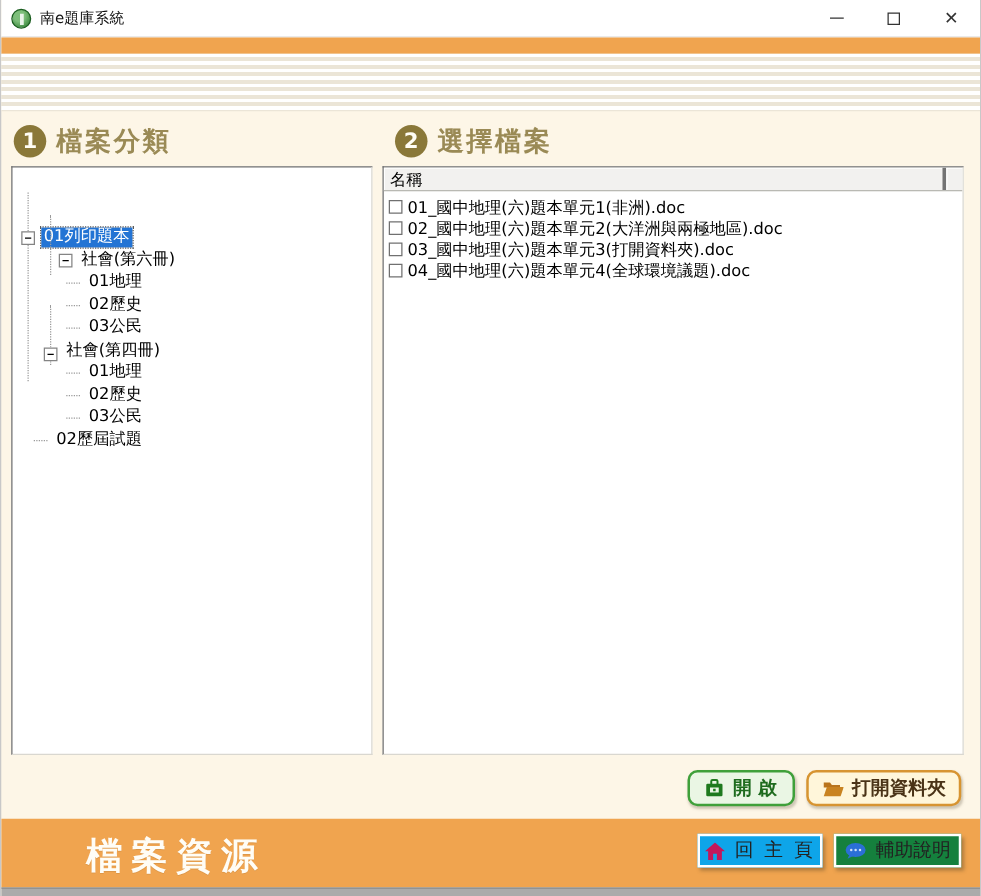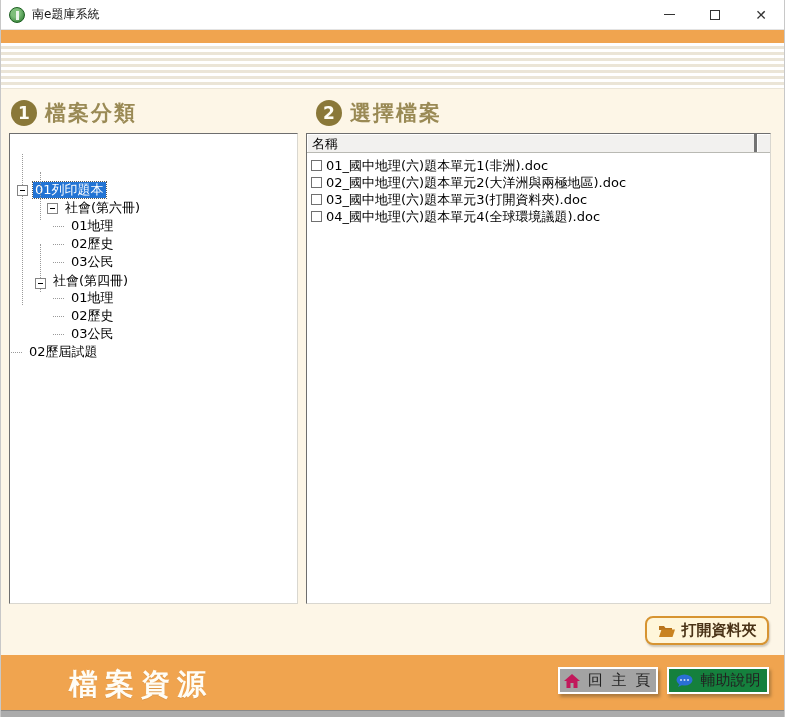--- a/index.html
+++ b/index.html
@@ -58,21 +58,21 @@
   .btn { display:flex; align-items:center; justify-content:center; gap:7px; height:29px; border-radius:8px; font-size:15px; font-weight:bold; cursor:pointer; box-shadow:1px 2px 2px rgba(120,110,90,.35); }
   .btn-open { width:86px; background:#EAF6E4; border:2px solid #3FA03A; color:#1E6B1E; }
   .btn-folder { width:124px; background:#FFF6DA; border:2px solid #D79431; color:#4A3317; }
   .icon-svg { display:block; }
 
   
   .footer { position:absolute; top:655px; left:0; width:100%; height:55px; background:#F0A44F; }
   .footer-title { position:absolute; left:68px; top:10px; font-size:29px; font-weight:bold; color:#FFFDF6; letter-spacing:7px; text-shadow:0 1px 0 rgba(0,0,0,.08); }
   .footer-btns { position:absolute; right:15px; top:12px; display:flex; gap:9px; }
   .fbtn { display:flex; align-items:center; justify-content:center; gap:8px; height:27px; border:2px solid #FFFFFF; font-size:15px; color:#222; cursor:pointer; box-shadow:2px 3px 3px rgba(90,70,40,.45); }
-  .fbtn-home { width:100px; background:#a3a3a3; letter-spacing:2px; }
+  .fbtn-home { width:100px; background:#0ea5e9; letter-spacing:2px; }
   .fbtn-help { width:102px; background:#15803d;font-family:Liberation Serif, serif; }
 
   .bottom-strip { position:absolute; top:710px; left:0; width:100%; height:7px; background:#ABABAB; border-top:1px solid #8A8A8A; }
 </style>
 </head>
 <body>
 
 <div class="window">
 
   <div class="titlebar">
@@ -146,21 +146,21 @@
         <div class="tree-row" style="padding-left: 43px;">
 
     <span class="dash"></span>
     <span class="tree-label">02歷史</span>
   </div>
         <div class="tree-row" style="padding-left: 43px;">
 
     <span class="dash"></span>
     <span class="tree-label">03公民</span>
   </div>
-        <div class="tree-row" style="padding-left: 1px;">
+        <div class="tree-row" style="padding-left: 17px;">
 
     <span class="dash"></span>
     <span class="tree-label">02歷屆試題</span>
   </div>
       </div>
   </div>
 
   <div class="panel list-panel">
     <div class="list-header">
       <div class="col-main">名稱</div>
@@ -180,20 +180,29 @@
     <span class="file-name">03_國中地理(六)題本單元3(打開資料夾).doc</span>
   </div>
         <div class="file-row">
     <span class="checkbox"></span>
     <span class="file-name">04_國中地理(六)題本單元4(全球環境議題).doc</span>
   </div>
       </div>
   </div>
 
   <div class="action-row">
+    <div class="btn btn-open">
+      <svg class="icon-svg" width="15" height="15" viewBox="0 0 15 15">
+        <rect x="1" y="4" width="13" height="10" rx="1" fill="#1E7A1E"></rect>
+        <rect x="5" y="1" width="5" height="4" rx="1" fill="none" stroke="#1E7A1E" stroke-width="1.6"></rect>
+        <rect x="4" y="7" width="7" height="4" fill="#EAF6E4"></rect>
+        <rect x="6.5" y="8" width="2" height="2" fill="#1E7A1E"></rect>
+      </svg>
+      <span>開 啟</span>
+    </div>
     <div class="btn btn-folder">
       <svg class="icon-svg" width="17" height="14" viewBox="0 0 17 14">
         <path d="M1 2 h5 l1.5 2 H14 v2 H1 Z" fill="#B9741C"></path>
         <path d="M1 13 L3.5 5.5 H17 L14.5 13 Z" fill="#C98321"></path>
       </svg>
       <span>打開資料夾</span>
     </div>
   </div>
 
   <div class="footer">

